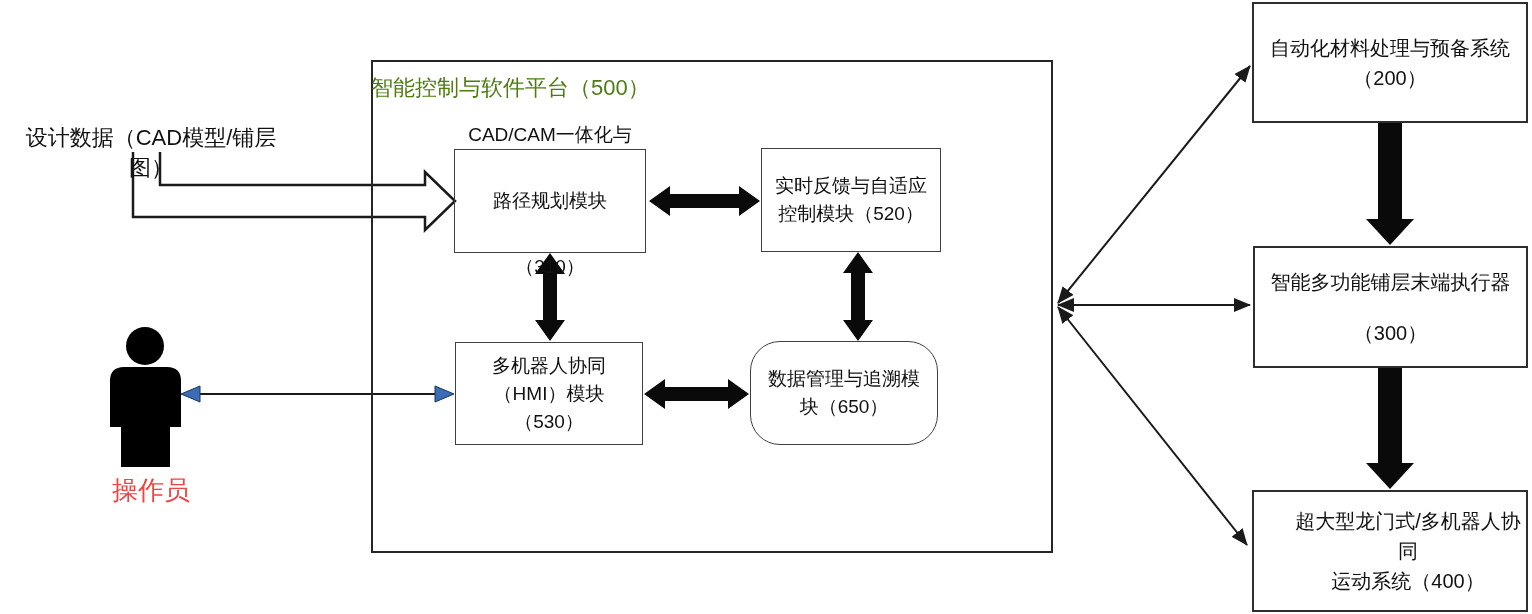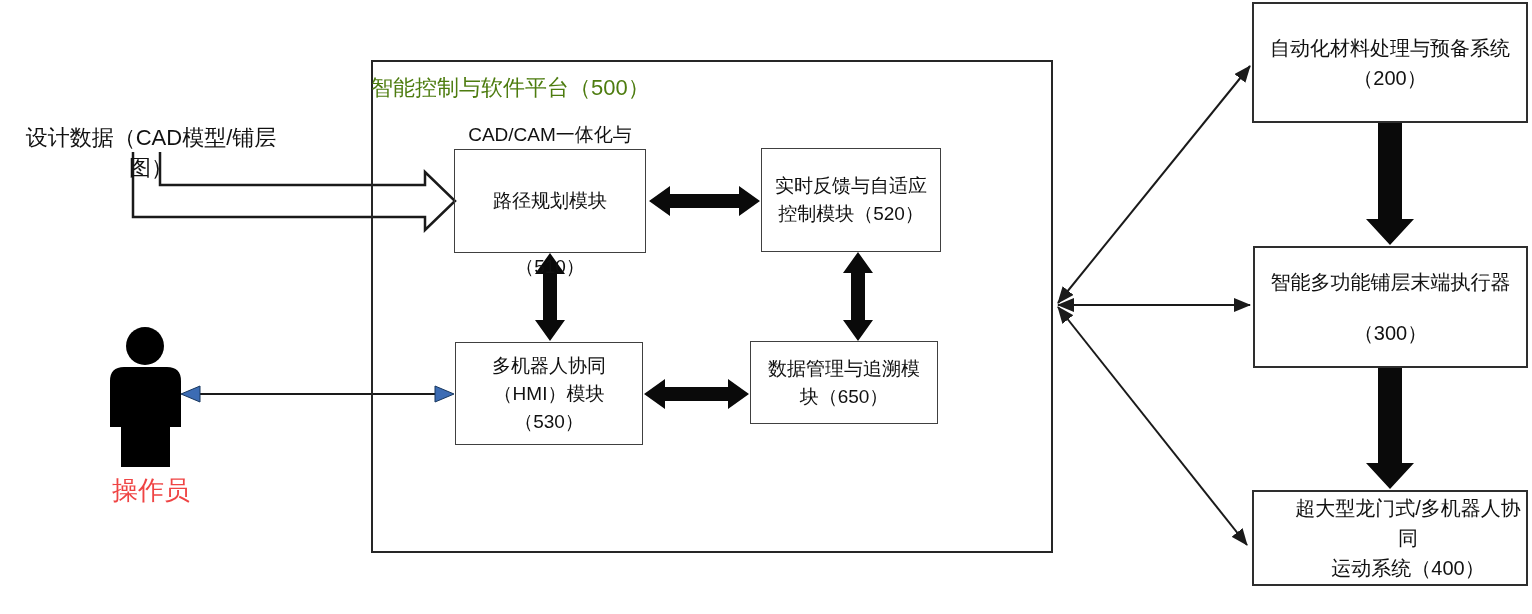--- a/index.html
+++ b/index.html
@@ -57,47 +57,47 @@
   </div>
 
   <div class="operator-label" style="left:112px;top:473px;">操作员</div>
 
   <div class="bigbox" style="left:371px;top:60px;width:682px;height:493px;"></div>
   <div class="title" style="left:371px;top:73px;width:682px;">智能控制与软件平台（500）</div>
 
   <div class="box module" style="left:454px;top:149px;width:192px;height:104px;gap:38px;">
     <span class="ln">CAD/CAM一体化与</span>
     <span class="ln">路径规划模块</span>
-    <span class="ln">（510）</span>
+    <span class="ln">（310）</span>
   </div>
 
   <div class="box module" style="left:761px;top:148px;width:180px;height:104px;">
     <span class="ln">实时反馈与自适应</span>
     <span class="ln">控制模块（520）</span>
   </div>
 
   <div class="box module" style="left:455px;top:342px;width:188px;height:103px;">
     <span class="ln">多机器人协同</span>
     <span class="ln">（HMI）模块</span>
     <span class="ln">（530）</span>
   </div>
 
-  <div class="box module" style="left:750px;top:341px;width:188px;height:83px;">
+  <div class="box module" style="left:750px;top:341px;width:188px;height:104px;border-radius:30px;">
     <span class="ln">数据管理与追溯模</span>
     <span class="ln">块（650）</span>
   </div>
 
   <div class="box system" style="left:1252px;top:2px;width:276px;height:121px;">
     <span class="ln">自动化材料处理与预备系统</span>
     <span class="ln">（200）</span>
   </div>
 
   <div class="box system" style="left:1253px;top:246px;width:275px;height:122px;gap:21px;">
     <span class="ln">智能多功能铺层末端执行器</span>
     <span class="ln">（300）</span>
   </div>
 
-  <div class="box system" style="left:1252px;top:490px;width:276px;height:96px;padding-left:36px;">
+  <div class="box system" style="left:1252px;top:490px;width:276px;height:122px;padding-left:36px;">
     <span class="ln">超大型龙门式/多机器人协同</span>
     <span class="ln">运动系统（400）</span>
   </div>
 
 </div>
 
 </body></html>

